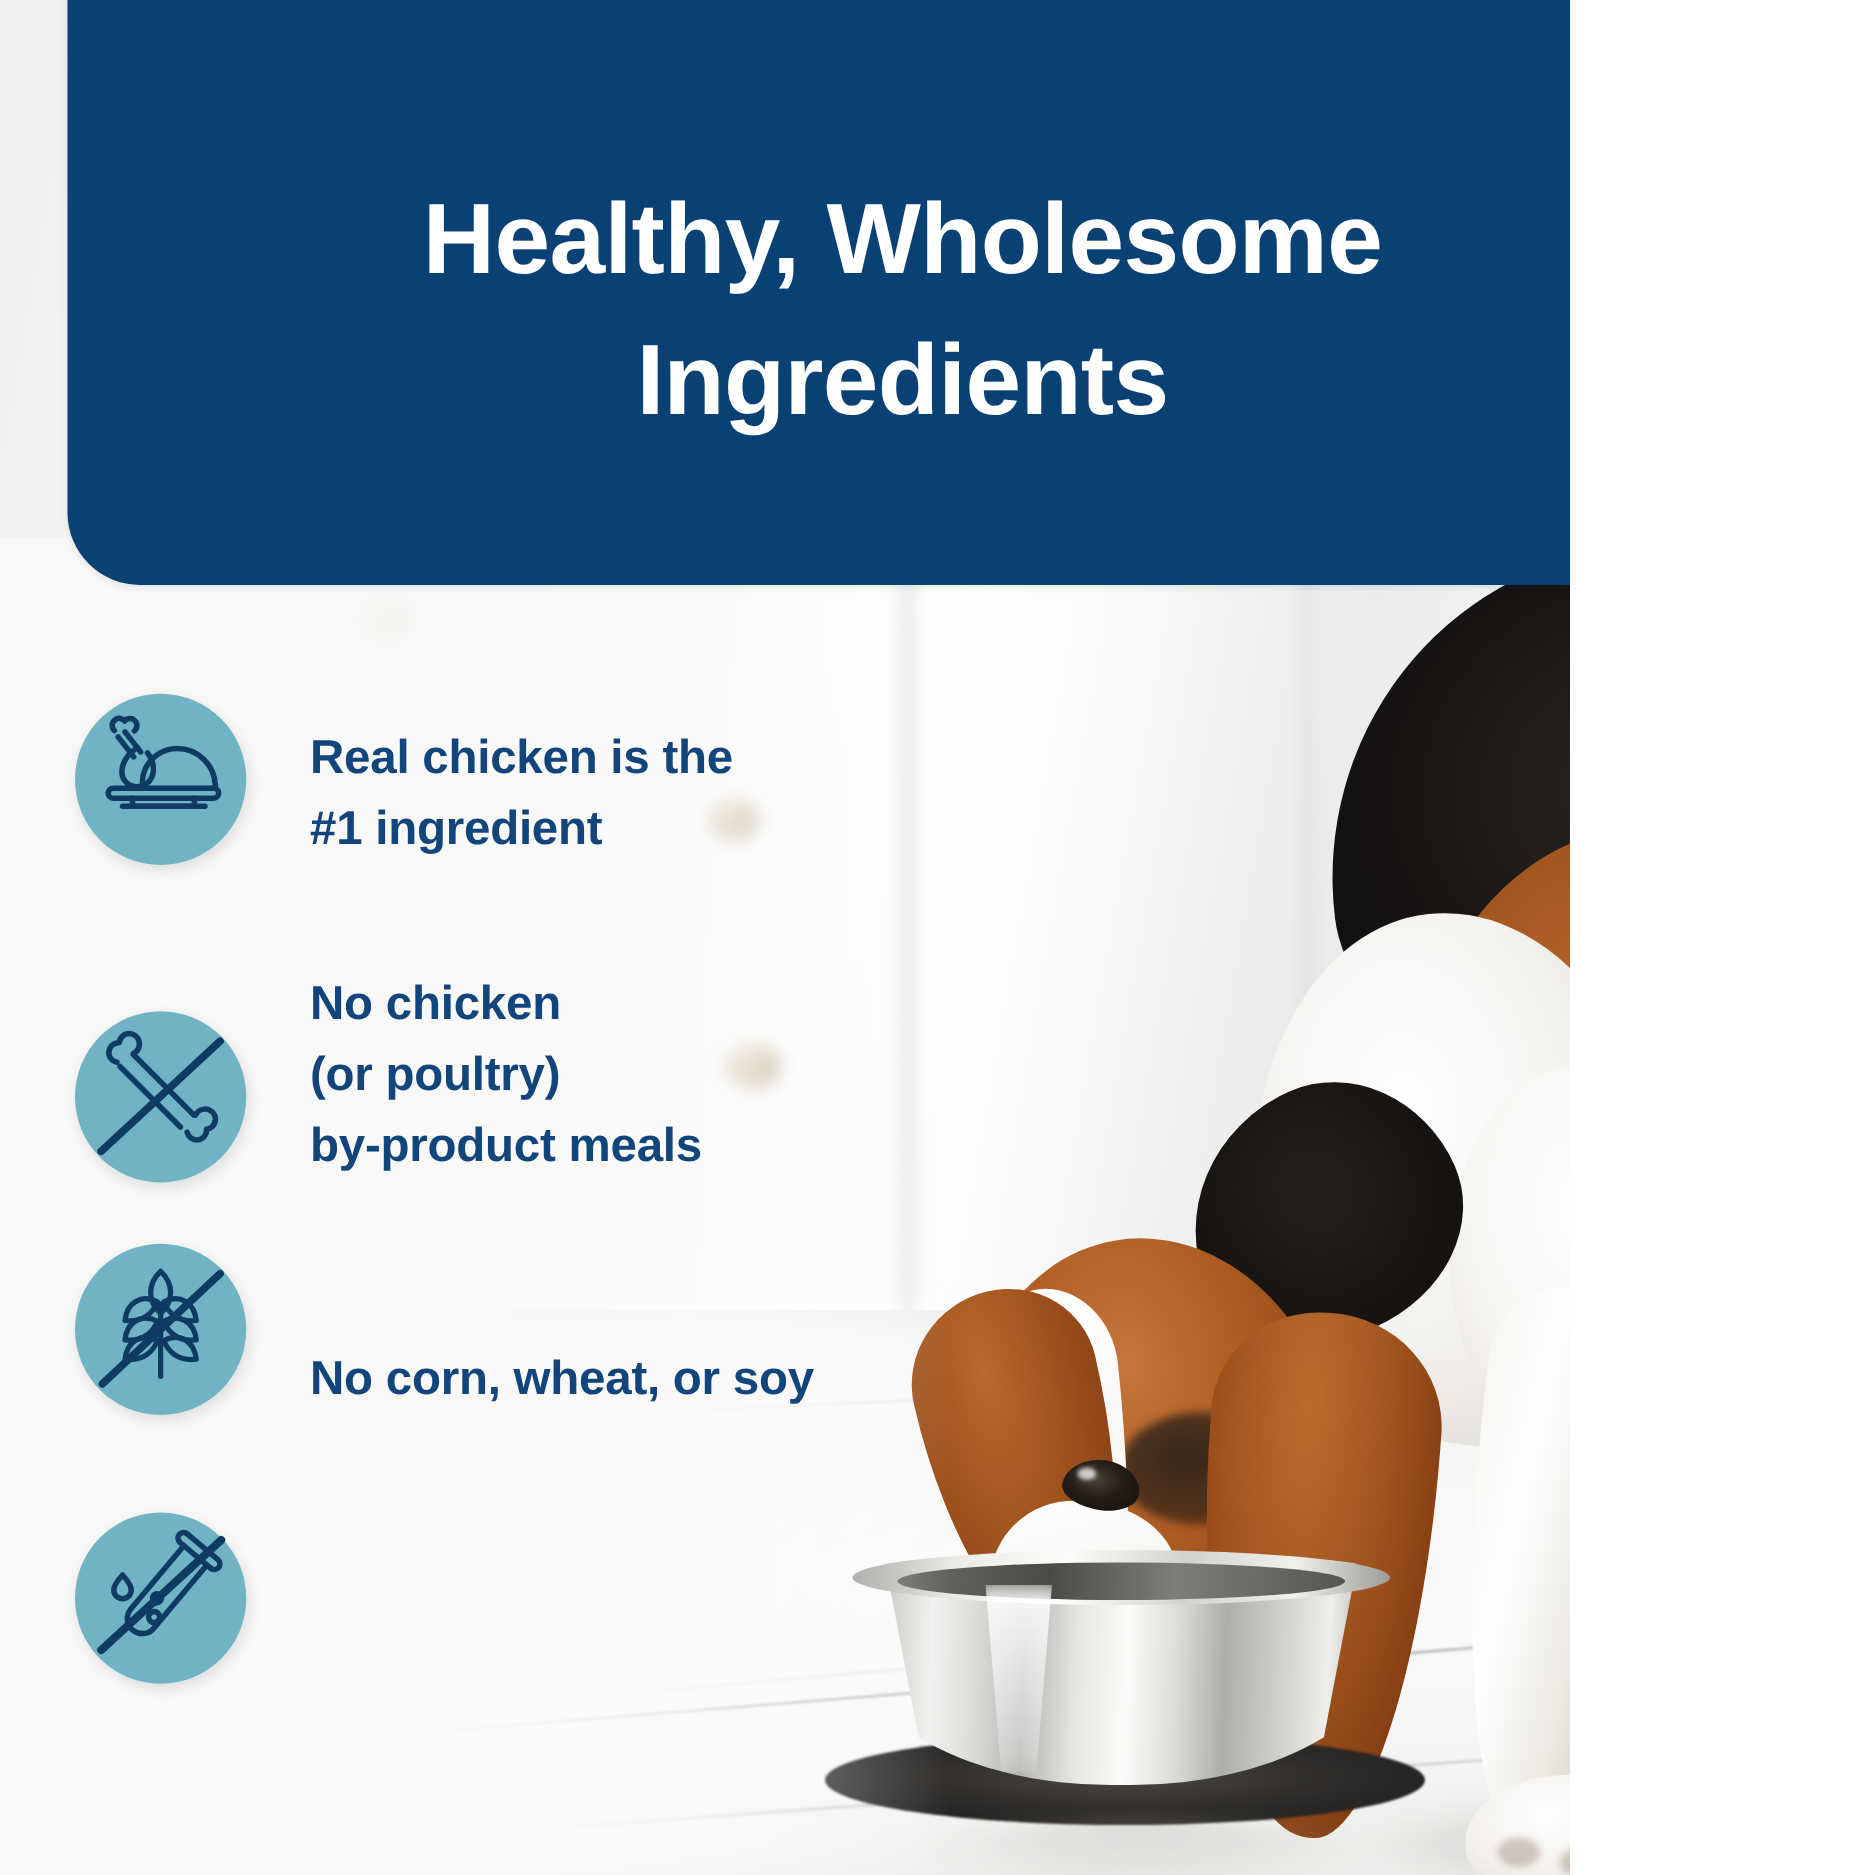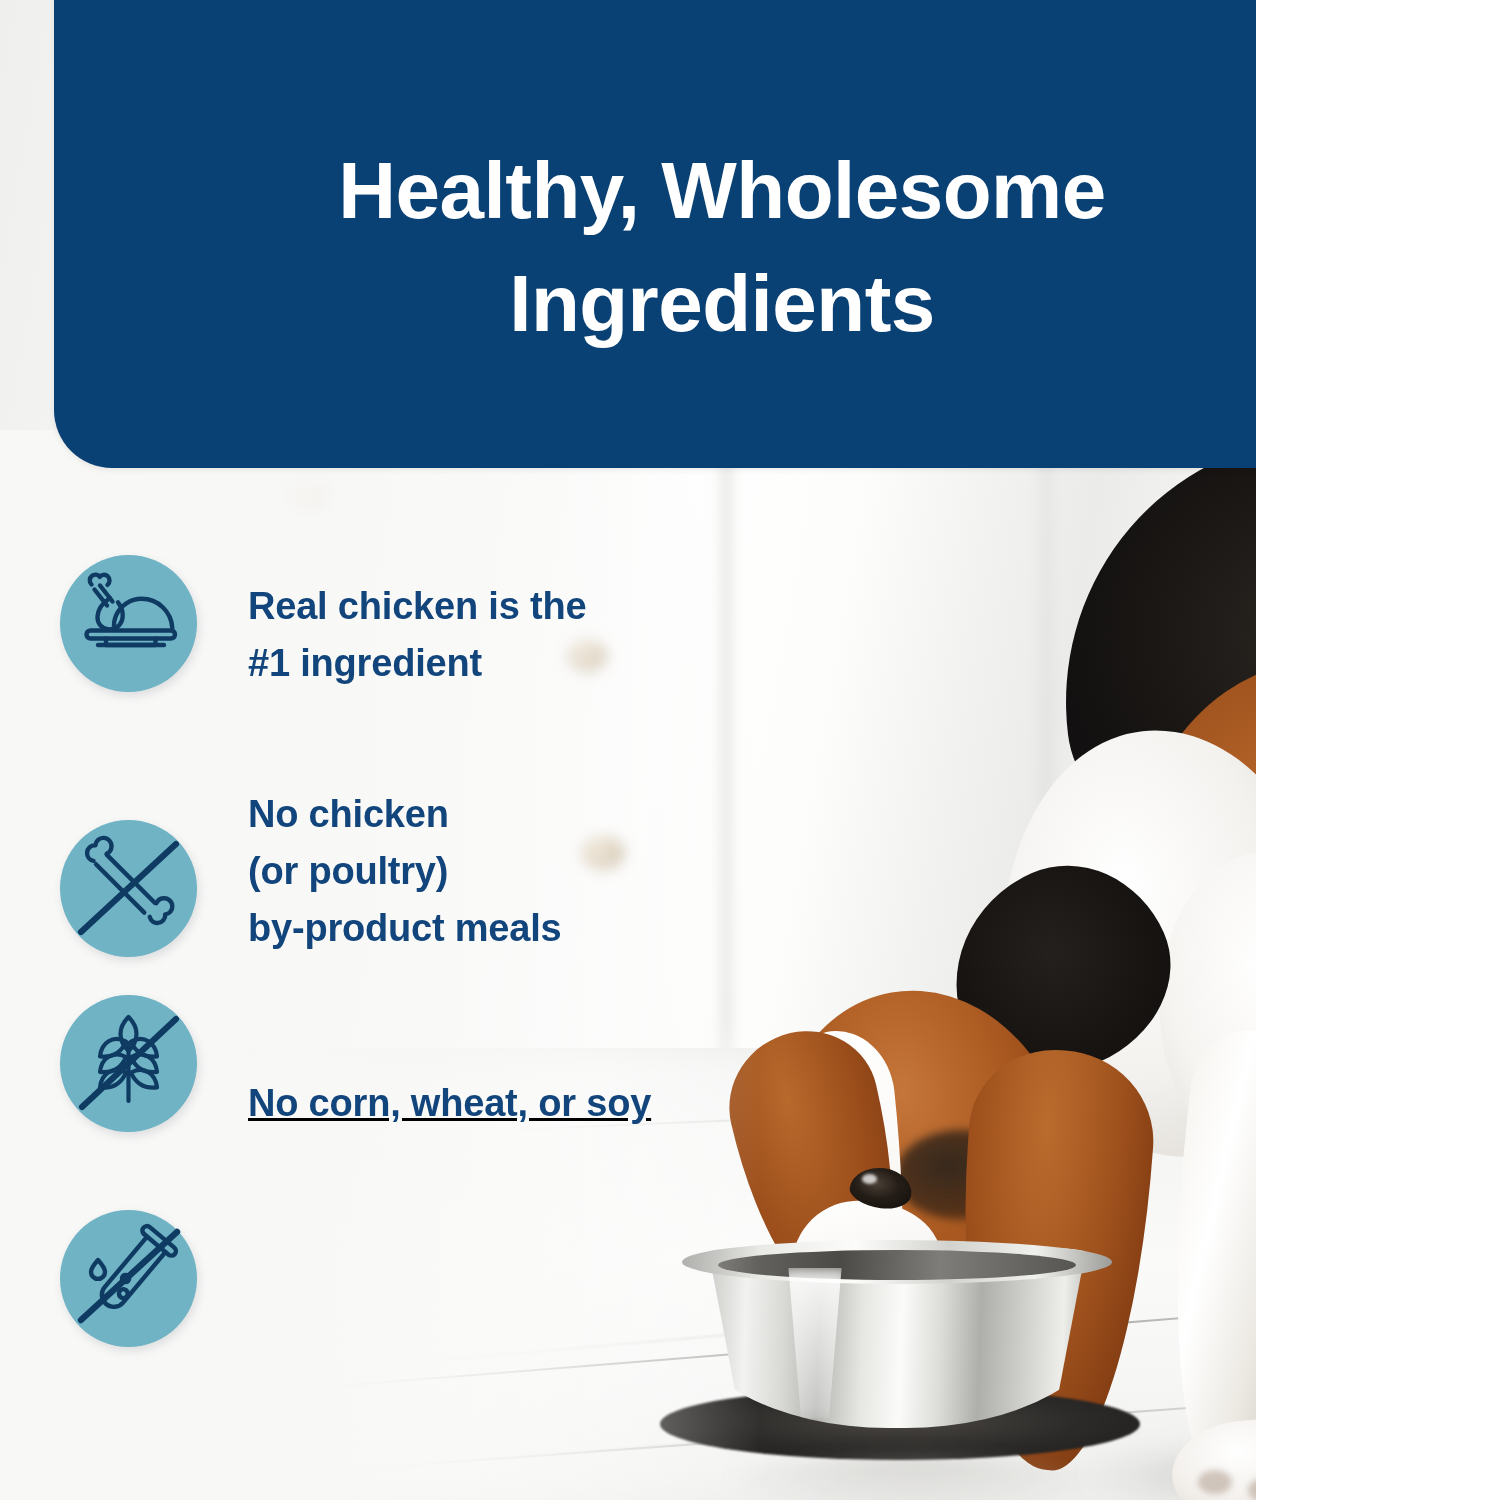--- a/index.html
+++ b/index.html
@@ -286,42 +286,42 @@
     max-width:960px;
   }
 
   
   .bullets{ position:absolute; left:48px; top:548px; width:700px; }
   .bullet{
     position:absolute; left:12px; display:flex; align-items:flex-end;
   }
   .bullet.b1{ top:7px; }
   .bullet.b2{ top:227px; }
-  .bullet.b3{ top:447px;text-decoration:underline; }
+  .bullet.b3{ top:447px; }
   .bullet.b4{ top:662px; }
 
   .ico{
     position:relative; flex:0 0 auto;
     width:137px; height:137px; border-radius:50%;
     background:#6fb3c5;
     box-shadow:2px 4px 10px rgba(80,90,95,.16);
   }
   .ico svg{ position:absolute; left:0; top:0; width:137px; height:137px; display:block; }
 
   .btxt{
     margin-left:51px;
     color:#11457c;
     font-size:38px;
     font-weight:bold;
     line-height:57px;
     letter-spacing:-.2px;
     white-space:pre-line;
   }
   .bullet.b1 .btxt{ padding-top:17px; }
-  .bullet.b2 .btxt{ padding-top:-2px;margin-top:11px; }
+  .bullet.b2 .btxt{ padding-top:-2px; }
   .bullet.b3 .btxt{ padding-top:46px; }
   .bullet.b4 .btxt{ padding-top:18px; }
 </style>
 </head>
 <body>
 
 <div id="stage">
 
   <div class="photo">
 

